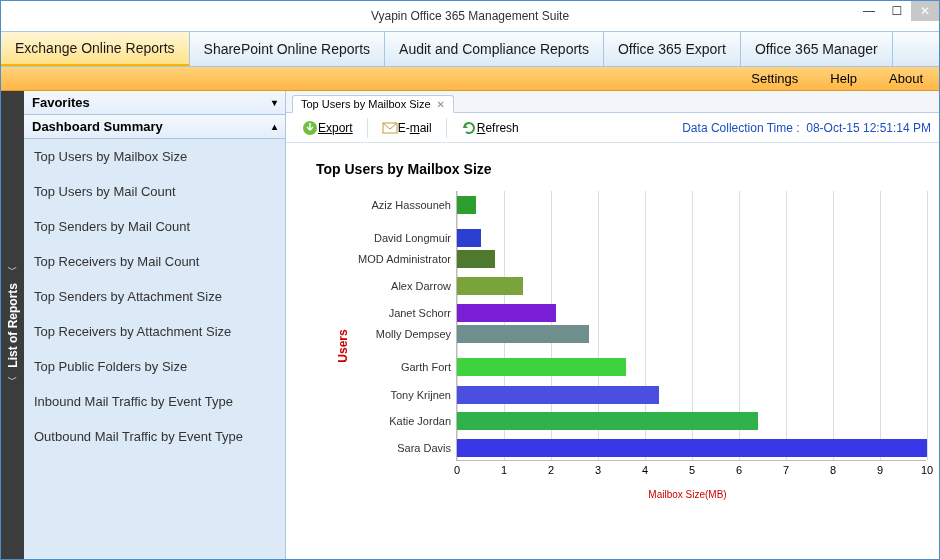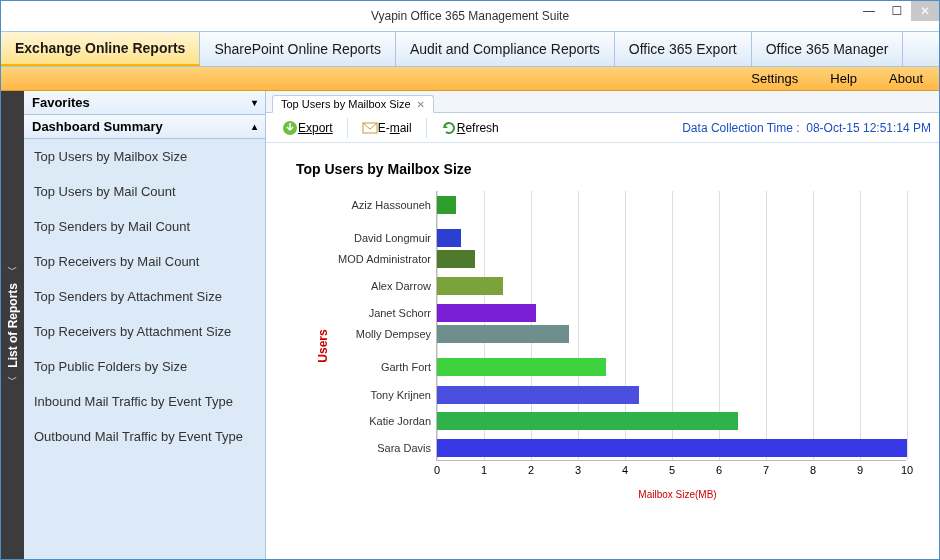--- a/index.html
+++ b/index.html
@@ -8,31 +8,31 @@
 .window { width: 940px; height: 560px; background: #fff; border: 1px solid #4b8ec9; display: flex; flex-direction: column; }
 
 .titlebar { height: 30px; background: #fff; display: flex; align-items: center; justify-content: center; position: relative; }
 .titlebar .title { font-size: 12px; color: #333; }
 .win-controls { position: absolute; right: 0; top: 0; display: flex; }
 .win-btn { width: 28px; height: 20px; display: flex; align-items: center; justify-content: center; font-size: 12px; color: #333; }
 .win-btn.close { background: #c8c8c8; color: #fff; }
 
 .navtabs { height: 36px; background: linear-gradient(#fafdff, #dceaf7); border-top: 1px solid #a9c6e4; border-bottom: 1px solid #a9c6e4; display: flex; align-items: stretch; }
 .navtab { padding: 0 14px; display: flex; align-items: center; font-size: 14px; color: #1a1a1a; border-right: 1px solid #a9c6e4; cursor: pointer; }
-.navtab:first-child { font-weight: 700; background: linear-gradient(#fff6d5, #ffe38a); border-bottom: 2px solid #f7b500; }
+.navtab:first-child { font-weight: 400; background: linear-gradient(#fff6d5, #ffe38a); border-bottom: 2px solid #f7b500; }
 
 .ribbon-strip { height: 24px; background: linear-gradient(#ffd27a, #ffb746); border-bottom: 1px solid #e09a22; display: flex; justify-content: flex-end; align-items: center; padding-right: 16px; gap: 32px; font-size: 13px; }
 
 .body-row { flex: 1; display: flex; min-height: 0; }
 
 .vbar { width: 23px; background: #3c3c3c; color: #fff; display: flex; flex-direction: column; align-items: center; justify-content: center; font-size: 12px; }
 .vbar .vtxt { writing-mode: vertical-rl; transform: rotate(180deg); font-weight: 700; }
 .vbar .chev { font-size: 10px; margin: 6px 0; }
 
-.sidebar { width: 242px; background: #dce9f7; border-right: 1px solid #a9c6e4; display: flex; flex-direction: column; overflow: hidden; }
+.sidebar { width: 262px; background: #dce9f7; border-right: 1px solid #a9c6e4; display: flex; flex-direction: column; overflow: hidden; }
 .side-head { background: linear-gradient(#f4f8fc, #e3eefb); border-bottom: 1px solid #a9c6e4; padding: 4px 8px; font-size: 13px; font-weight: 700; display: flex; justify-content: space-between; align-items: center; }
 .side-list { flex: 1; overflow-y: auto; }
 .side-item { padding: 10px 10px; font-size: 13px; color: #333; border-bottom: 0; cursor: pointer; }
 
 .main { flex: 1; display: flex; flex-direction: column; background: #fff; min-width: 0; }
 .doc-tabs { height: 22px; background: #f2f6fb; border-bottom: 1px solid #b9cde4; display: flex; align-items: flex-end; padding-left: 6px; }
 .doc-tab { background: #fff; border: 1px solid #b9cde4; border-bottom: 1px solid #fff; border-radius: 3px 3px 0 0; padding: 2px 8px; font-size: 11px; display: flex; align-items: center; gap: 6px; margin-bottom: -1px; }
 .doc-tab .x { color: #888; font-size: 10px; cursor: pointer; }
 
 .toolbar { height: 30px; border-bottom: 1px solid #d4e2f0; display: flex; align-items: center; padding: 0 8px; gap: 4px; }

